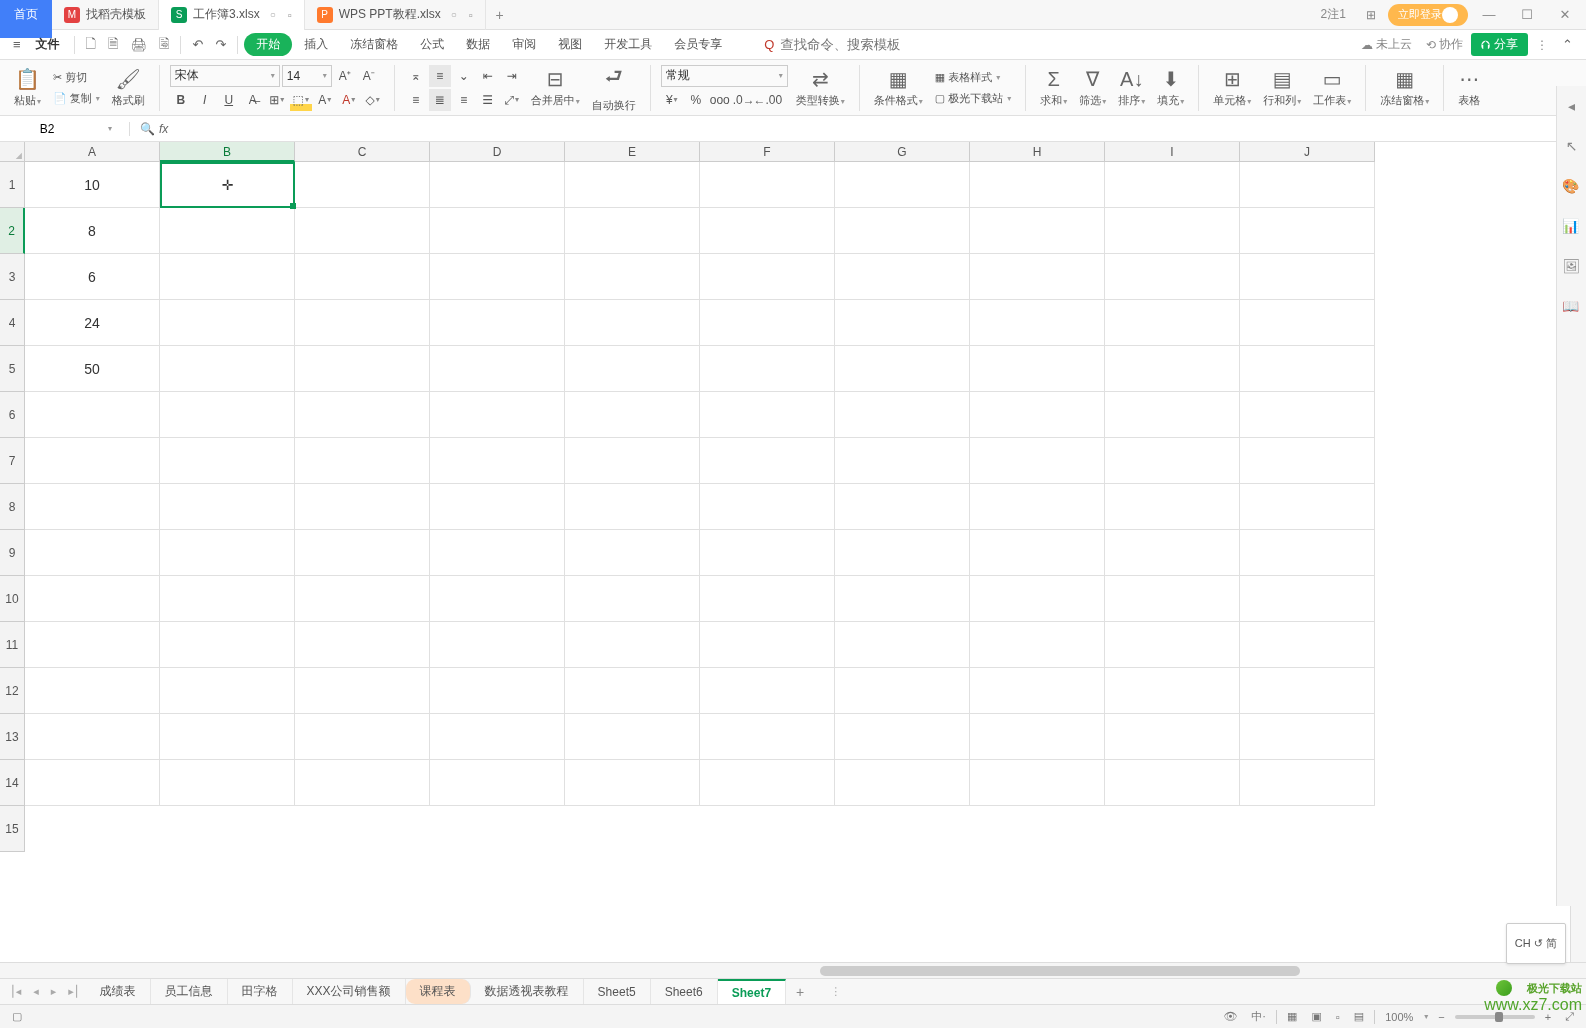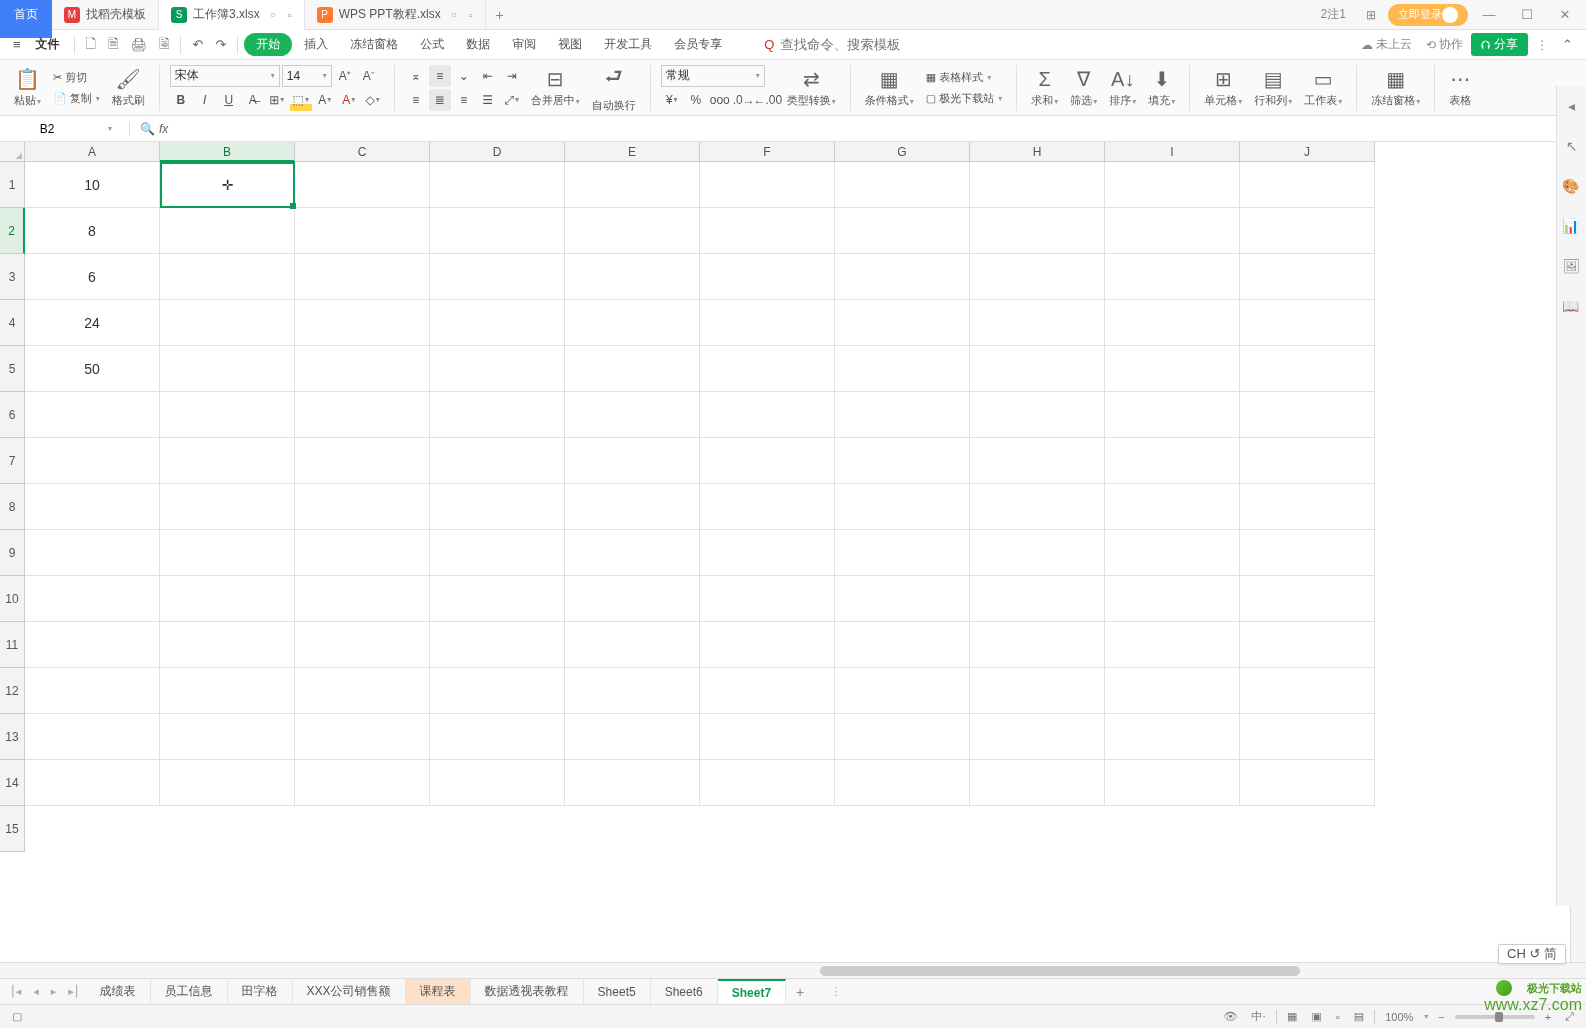--- a/index.html
+++ b/index.html
@@ -41,21 +41,21 @@
 .ribbon { height: 56px; display: flex; align-items: center; border-bottom: 1px solid #e0e0e0; padding: 0 6px; gap:0; background:#fafafa;}
 .rsep { width: 1px; height: 46px; background: #e0e0e0; margin: 0 6px; }
 .rgroup { display: flex; align-items: center; padding: 0 2px; }
 .rbtn-lg { display:flex; flex-direction:column; align-items:center; padding: 2px 6px; color:#555; gap:2px;}
 .rbtn-lg .ico { font-size:20px; color:#666;}
 .rbtn-lg .lbl { font-size:11px; white-space:nowrap;}
 .rbtn-sm { display:flex; align-items:center; padding:2px 4px; color:#555; gap:3px; font-size:11px;}
 .rstack { display:flex; flex-direction:column; gap:2px; padding:0 2px;}
 .font-sel { border:1px solid #ccc; height:22px; padding:0 4px; font-size:12px; width:110px; display:flex; align-items:center; justify-content:space-between;}
 .size-sel { border:1px solid #ccc; height:22px; padding:0 4px; font-size:12px; width:50px; display:flex; align-items:center; justify-content:space-between;}
-.num-sel { border:1px solid #ccc; height:22px; padding:0 4px; font-size:12px; width:104px; display:flex; align-items:center; justify-content:space-between;}
+.num-sel { border:1px solid #ccc; height:22px; padding:0 4px; font-size:12px; width:127px; display:flex; align-items:center; justify-content:space-between;}
 .fmt-row { display:flex; gap:2px; }
 .fmt-btn { width:22px; height:22px; display:flex; align-items:center; justify-content:center; color:#555; font-size:12px;}
 .fmt-btn.dd::after { content:"▾"; font-size:8px; margin-left:1px; color:#888;}
 .dd-tiny { font-size:8px; color:#999; margin-left:1px;}
 
 
 .fbar { height: 26px; display: flex; align-items: center; border-bottom: 1px solid #e0e0e0; }
 .cellref { width: 130px; border-right: 1px solid #ddd; display:flex; align-items:center; justify-content:center; gap:30px;}
 .cellref-input { border:none; text-align:center; width:60px; outline:none; font-size:12px;}
 .fbar-fx { padding:0 10px; color:#666; display:flex; align-items:center; gap:4px;}
@@ -87,26 +87,26 @@
 .hscroll-thumb { width:480px; height:10px; background:#ccc; border-radius:5px; margin-left:820px;}
 
 
 .right-panel { position:absolute; right:0; top:86px; width:30px; height:820px; background:#f5f5f5; border-left:1px solid #e0e0e0; display:flex; flex-direction:column; align-items:center; padding-top:10px; gap:20px;}
 .rp-btn { width:20px; height:20px; color:#888; font-size:14px; display:flex; align-items:center; justify-content:center;}
 
 
 .sheet-bar { height: 26px; display:flex; align-items:center; border-top:1px solid #ddd; background:#f7f7f7; padding:0 4px;}
 .sb-nav { padding:0 6px; color:#aaa; font-size:11px;}
 .sheet-tab { padding:4px 14px; color:#555; border-right:1px solid #e5e5e5; height:100%; display:flex; align-items:center;}
-.sheet-tab.highlight { background:#fde0c8;}
+.sheet-tab.highlight { background:#fde0c8;border-radius:9px;}
 .sheet-tab.active { background:#fff; color:#0a9c57; border-top:2px solid #0a9c57; font-weight:bold;}
 .sheet-add { padding:0 10px; color:#888; font-size:14px;}
 
 
-.ime-badge { position:absolute; right:20px; bottom:72px; background:#fff; border:1px solid #ccc; padding:0 8px; font-size:13px; color:#555; border-radius:2px; box-shadow:0 1px 3px rgba(0,0,0,0.1);}
+.ime-badge { position:absolute; right:20px; bottom:72px; background:#fff; border:1px solid #ccc; padding:12px 8px; font-size:11px; color:#555; border-radius:2px; box-shadow:0 1px 3px rgba(0,0,0,0.1);}
 
 
 .statusbar { height:24px; background:#f4f4f4; border-top:1px solid #ddd; display:flex; align-items:center; padding:0 8px; font-size:11px; color:#666;}
 .status-left { display:flex; gap:8px;}
 .status-right { margin-left:auto; display:flex; align-items:center; gap:6px;}
 .st-btn { padding:0 4px; color:#777;}
 .zoom-slider { width:80px; height:4px; background:#ccc; position:relative; border-radius:2px;}
 .zoom-slider::after{content:""; position:absolute; left:40px; top:-3px; width:8px; height:10px; background:#888; border-radius:2px;}
 
 

